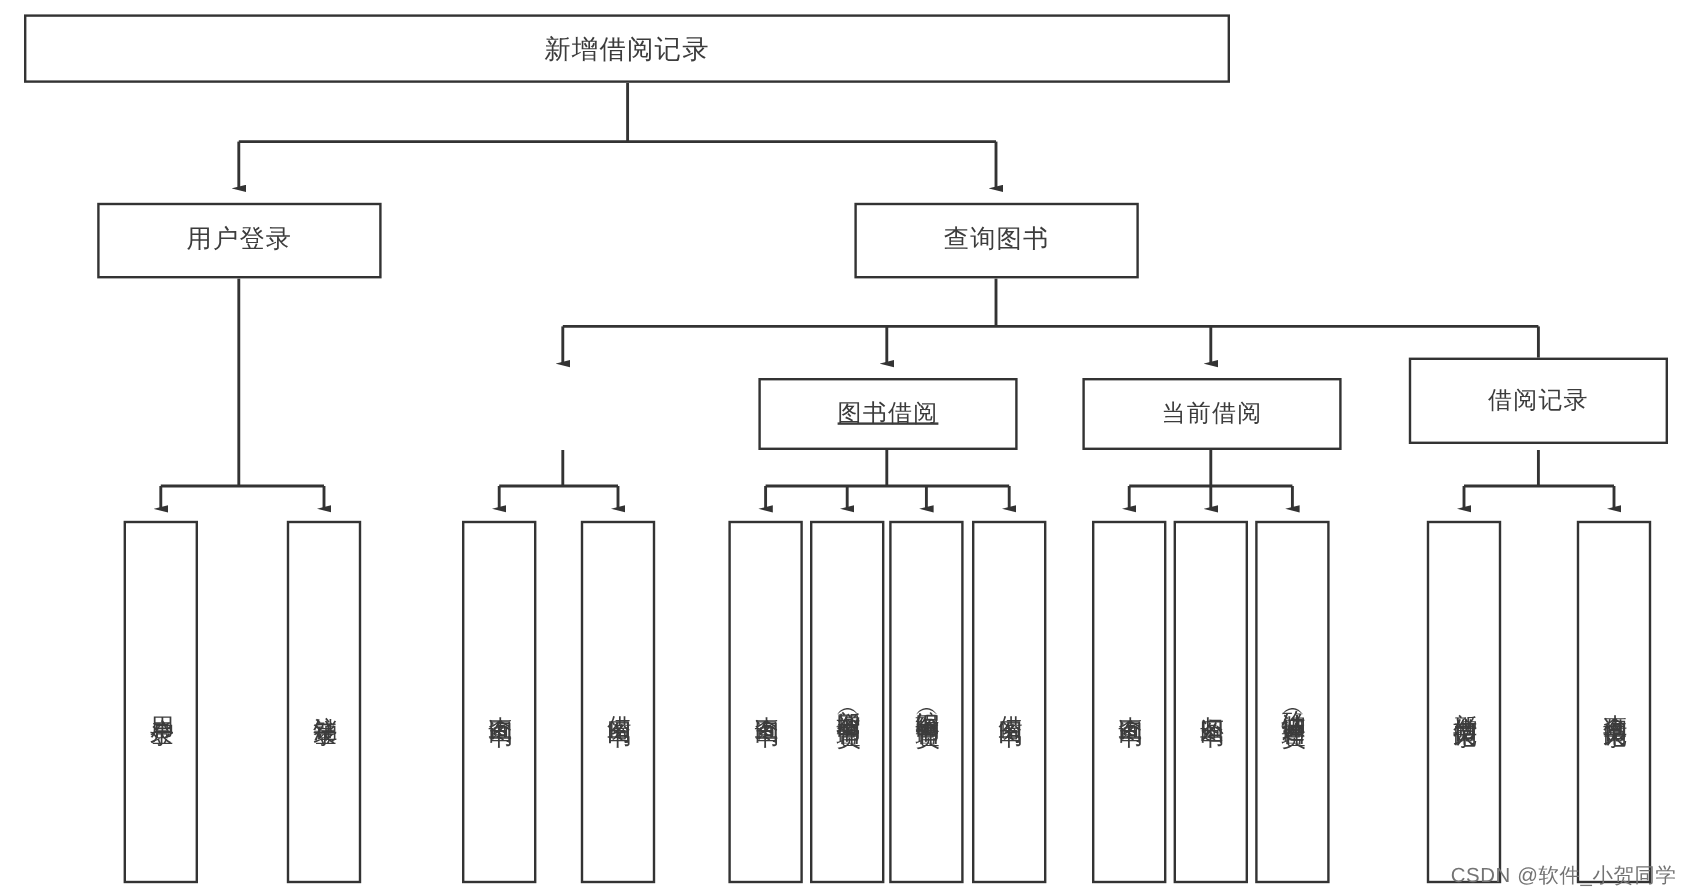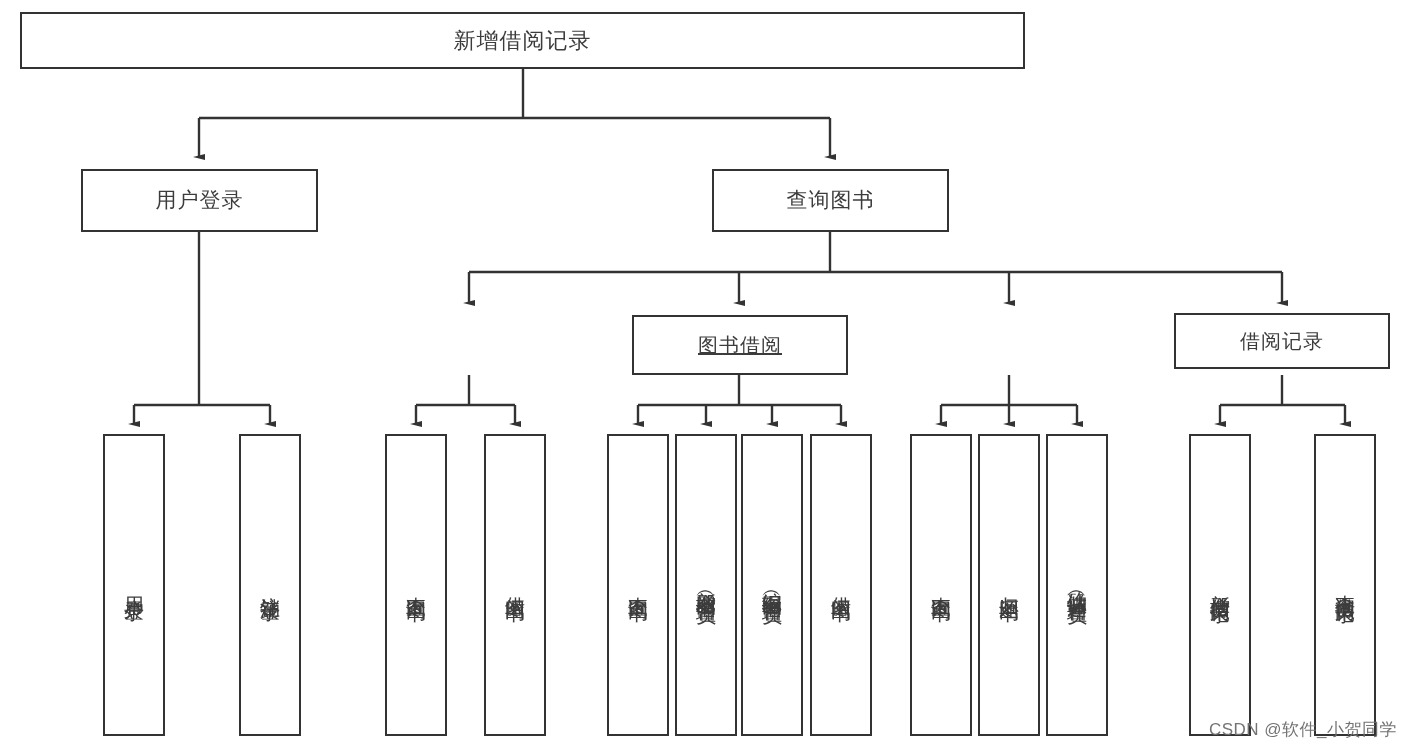--- a/index.html
+++ b/index.html
@@ -131,21 +131,24 @@
   <div class="node level2" style="left:81px; top:169px; width:237px; height:63px;">
     <span>用户登录</span>
   </div>
   <div class="node level2" style="left:712px; top:169px; width:237px; height:63px;">
     <span>查询图书</span>
   </div>
 
   <div class="node level3" style="left:632px; top:315px; width:216px; height:60px;text-decoration:underline;">
     <span>图书借阅</span>
   </div>
-  <div class="node level3" style="left:1174px; top:313px; width:216px; height:56px;">
+  <div class="node level3" style="left:902px; top:315px; width:216px; height:60px;">
+    <span>当前借阅</span>
+  </div>
+  <div class="node level3" style="left:1174px; top:298px; width:216px; height:72px;">
     <span>借阅记录</span>
   </div>
 
   <div class="node leaf" style="left:103px; top:434px; width:62px; height:302px;">
     <span class="vtext">用户登录</span>
   </div>
   <div class="node leaf" style="left:239px; top:434px; width:62px; height:302px;">
     <span class="vtext">注销登录</span>
   </div>
 

